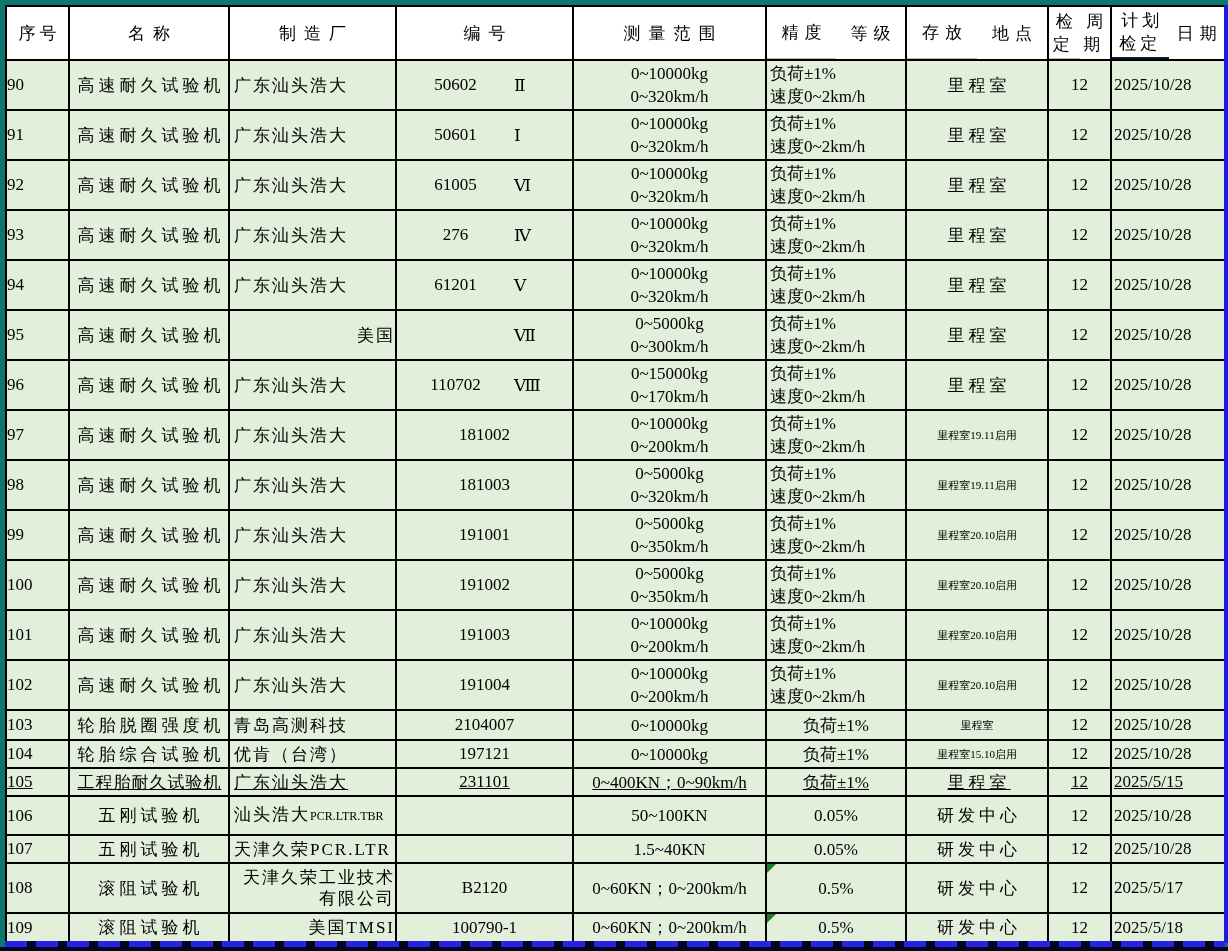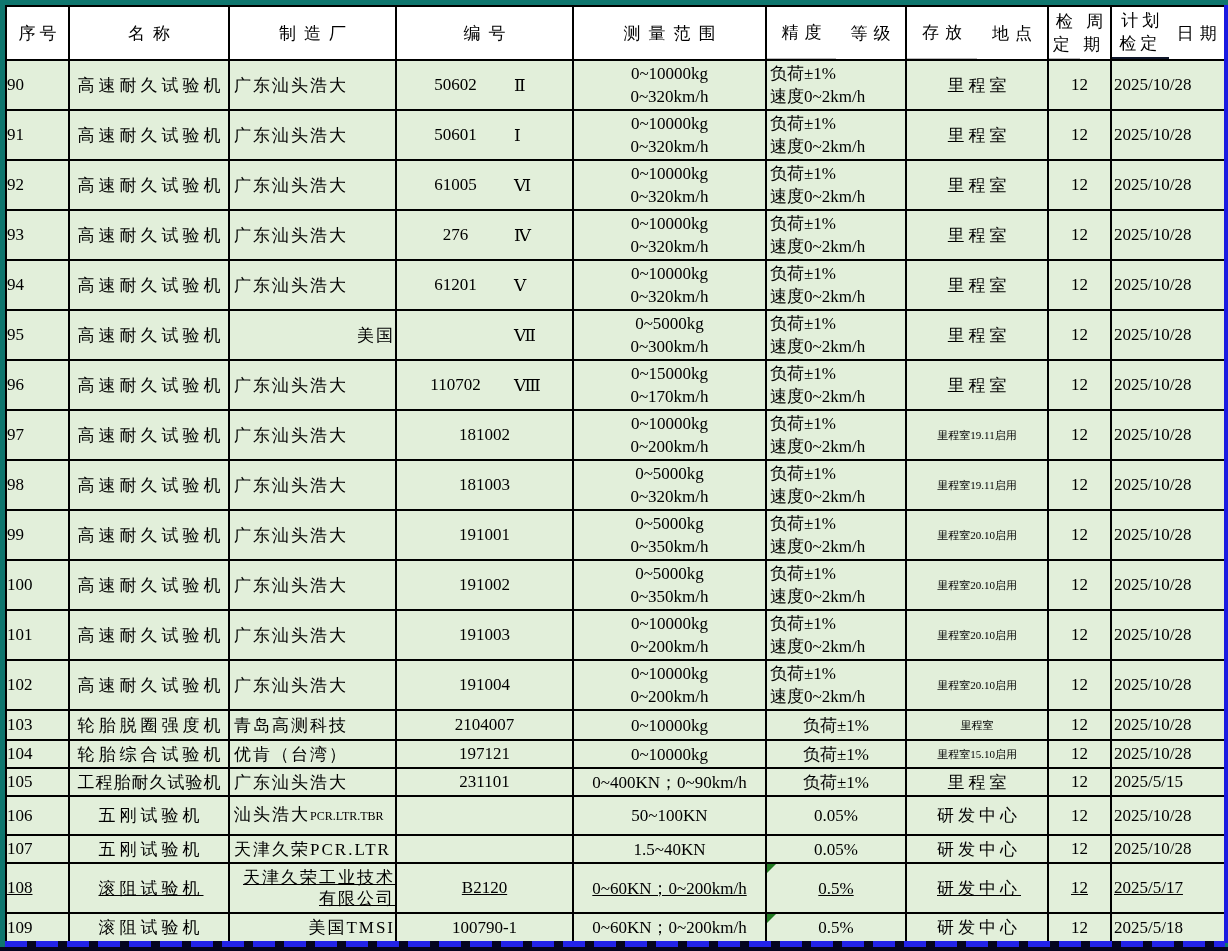--- a/index.html
+++ b/index.html
@@ -441,21 +441,21 @@
             <td class="c-range">
               <div>0~10000kg</div>
             </td>
             <td class="c-acc center">
               <div>负荷±1%</div>
             </td>
             <td class="c-loc small">里程室15.10启用</td>
             <td class="c-cycle">12</td>
             <td class="c-date">2025/10/28</td>
           </tr>
-          <tr style="height: 28px;">
+          <tr style="height: 28px; text-decoration: underline;">
             <td class="c-no">105</td>
             <td class="c-name tight">工程胎耐久试验机</td>
             <td class="c-mfr">
               <div class="line">广东汕头浩大</div>
             </td>
             <td class="c-serial">
               <div class="serial-wrap">
                 <div class="serial-num">231101</div>
               </div>
             </td>
@@ -504,21 +504,21 @@
             <td class="c-range">
               <div>1.5~40KN</div>
             </td>
             <td class="c-acc center">
               <div>0.05%</div>
             </td>
             <td class="c-loc">研发中心</td>
             <td class="c-cycle">12</td>
             <td class="c-date">2025/10/28</td>
           </tr>
-          <tr style="height: 50px; text-decoration: underline;">
+          <tr style="height: 50px;">
             <td class="c-no">108</td>
             <td class="c-name">滚阻试验机</td>
             <td class="c-mfr center">
               <div class="line">天津久荣工业技术</div>
               <div class="line">有限公司</div>
             </td>
             <td class="c-serial">
               <div class="serial-wrap">
                 <div class="serial-num">B2120</div>
               </div>

